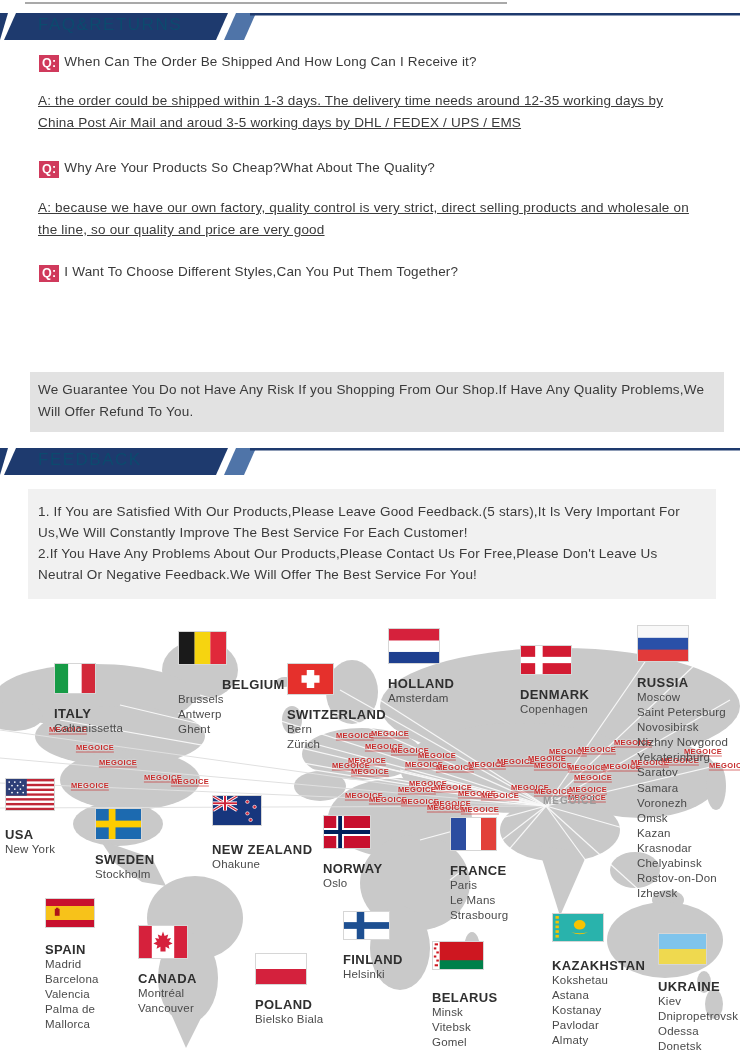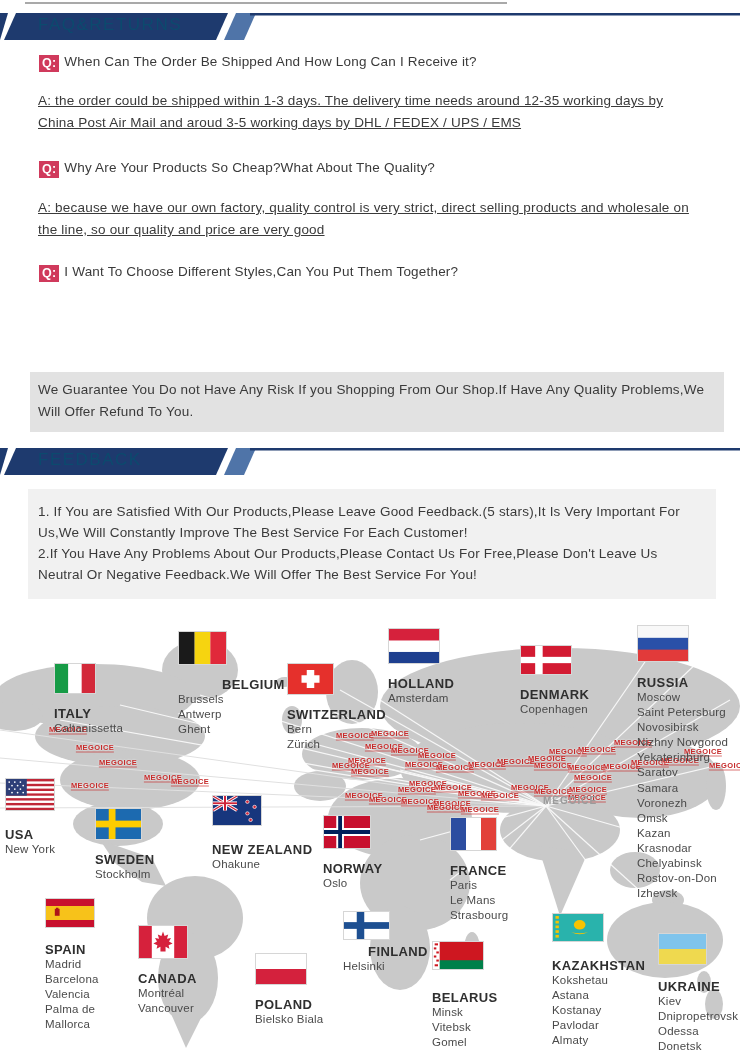--- a/index.html
+++ b/index.html
@@ -301,21 +301,21 @@
             <path fill="#d6213c" d="M30 7 L32 12.5 L36.5 10.5 L35 16 L40 15 L37.5 19.5 L42 22 L37 24 L38 28.5 L33.2 26 L33.2 32 L26.8 32 L26.8 26 L22 28.5 L23 24 L18 22 L22.5 19.5 L20 15 L25 16 L23.5 10.5 L28 12.5 Z"></path>
           </svg></span><div class="cname" style="margin-top: 8px;">CANADA</div><div class="ccity">Montréal</div><div class="ccity">Vancouver</div></div>
       <div class="country" style="left: 255px; top: 953px; width: 115px;"><span class="flag"><svg width="50" height="30" viewBox="0 0 60 40" preserveAspectRatio="none">
             <rect width="60" height="40" fill="#d4213d"></rect>
             <rect width="60" height="20" fill="#fff"></rect>
           </svg></span><div class="cname" style="margin-top: 8px;">POLAND</div><div class="ccity">Bielsko Biala</div></div>
       <div class="country" style="left: 343px; top: 911px; width: 110px;"><span class="flag"><svg width="45" height="27" viewBox="0 0 60 40" preserveAspectRatio="none">
             <rect width="60" height="40" fill="#fff"></rect>
             <rect x="17" width="10" height="40" fill="#1d4f91"></rect>
             <rect y="15" width="60" height="10" fill="#1d4f91"></rect>
-          </svg></span><div class="cname" style=" text-align: center;">FINLAND</div><div class="ccity">Helsinki</div></div>
+          </svg></span><div class="cname" style="margin-top: 8px;">FINLAND</div><div class="ccity">Helsinki</div></div>
       <div class="country" style="left: 432px; top: 941px; width: 110px;"><span class="flag"><svg width="50" height="27" viewBox="0 0 60 40" preserveAspectRatio="none">
             <rect width="60" height="40" fill="#ce1720"></rect>
             <rect y="27" width="60" height="13" fill="#00804a"></rect>
             <rect width="8" height="40" fill="#fff"></rect>
             <g fill="#ce1720">
               <rect x="2" y="2" width="4" height="3"></rect>
               <rect x="1" y="8" width="3" height="3"></rect>
               <rect x="4" y="14" width="3" height="3"></rect>
               <rect x="1" y="20" width="3" height="3"></rect>
               <rect x="4" y="26" width="3" height="3"></rect>

